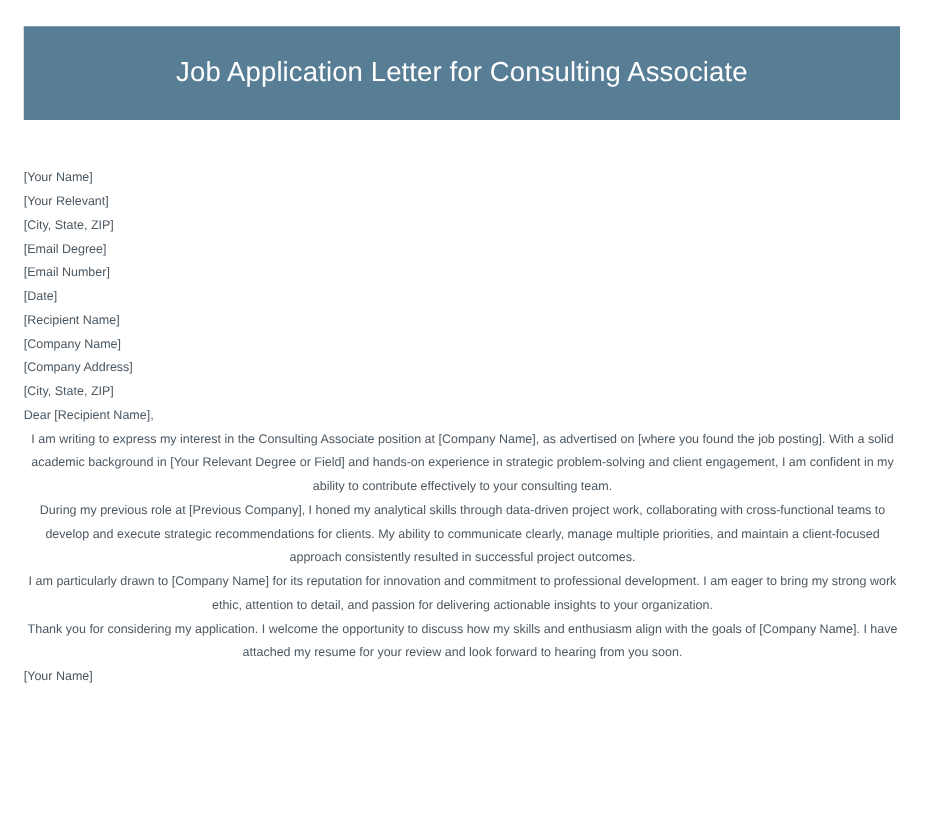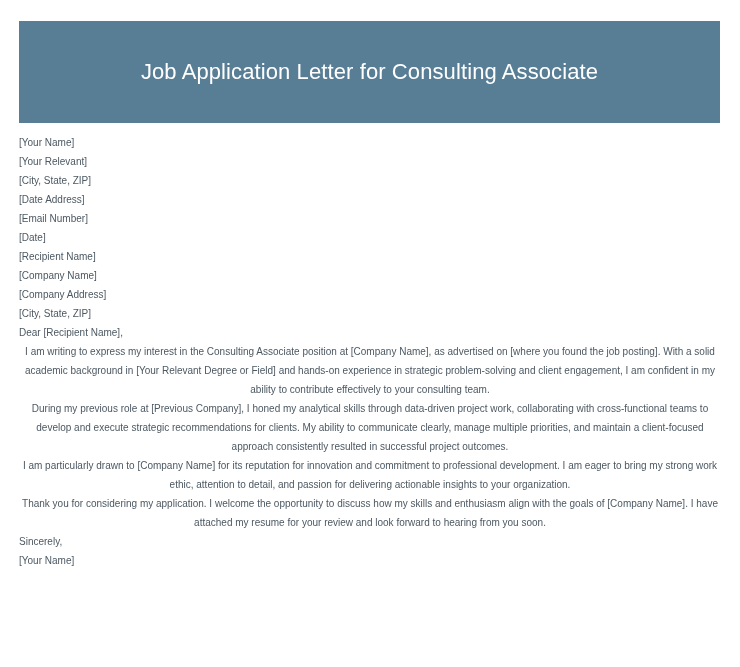--- a/index.html
+++ b/index.html
@@ -17,21 +17,21 @@
     position: relative;
     width: 740px;
     height: 667px;
     background: #ffffff;
   }
   .header-banner {
     position: absolute;
     left: 19px;
     top: 21px;
     width: 701px;
-    height: 102px;
+    height: 75px;
     background: #587e96;
     display: flex;
     align-items: center;
     justify-content: center;
     box-sizing: border-box;
   }
   .header-title {
     color: #ffffff;
     font-size: 22px;
     font-weight: 400;
@@ -73,37 +73,36 @@
   <div class="header-banner">
     <div class="header-title">Job Application Letter for Consulting Associate</div>
   </div>
 
   <div class="letter-body">
 
     <div class="letter-block">
       <div class="letter-line">[Your Name]</div>
       <div class="letter-line">[Your Relevant]</div>
       <div class="letter-line">[City, State, ZIP]</div>
-      <div class="letter-line">[Date Address]</div>
+      <div class="letter-line">[Email Degree]</div>
       <div class="letter-line">[Email Number]</div>
       <div class="letter-line">[Date]</div>
     </div>
 
     <div class="letter-block">
       <div class="letter-line">[Recipient Name]</div>
       <div class="letter-line">[Company Name]</div>
       <div class="letter-line">[Company Address]</div>
       <div class="letter-line">[City, State, ZIP]</div>
     </div>
 
     <div class="letter-line">Dear [Recipient Name],</div>
 
     <p class="letter-para">I am writing to express my interest in the Consulting Associate position at [Company Name], as advertised on [where you found the job posting]. With a solid academic background in [Your Relevant Degree or Field] and hands-on experience in strategic problem-solving and client engagement, I am confident in my ability to contribute effectively to your consulting team.</p>
     <p class="letter-para">During my previous role at [Previous Company], I honed my analytical skills through data-driven project work, collaborating with cross-functional teams to develop and execute strategic recommendations for clients. My ability to communicate clearly, manage multiple priorities, and maintain a client-focused approach consistently resulted in successful project outcomes.</p>
     <p class="letter-para">I am particularly drawn to [Company Name] for its reputation for innovation and commitment to professional development. I am eager to bring my strong work ethic, attention to detail, and passion for delivering actionable insights to your organization.</p>
     <p class="letter-para">Thank you for considering my application. I welcome the opportunity to discuss how my skills and enthusiasm align with the goals of [Company Name]. I have attached my resume for your review and look forward to hearing from you soon.</p>
 
-    <div class="letter-line">Sincerely,</div>
     <div class="letter-line">[Your Name]</div>
 
   </div>
 
 </div>
 
 </body></html>

